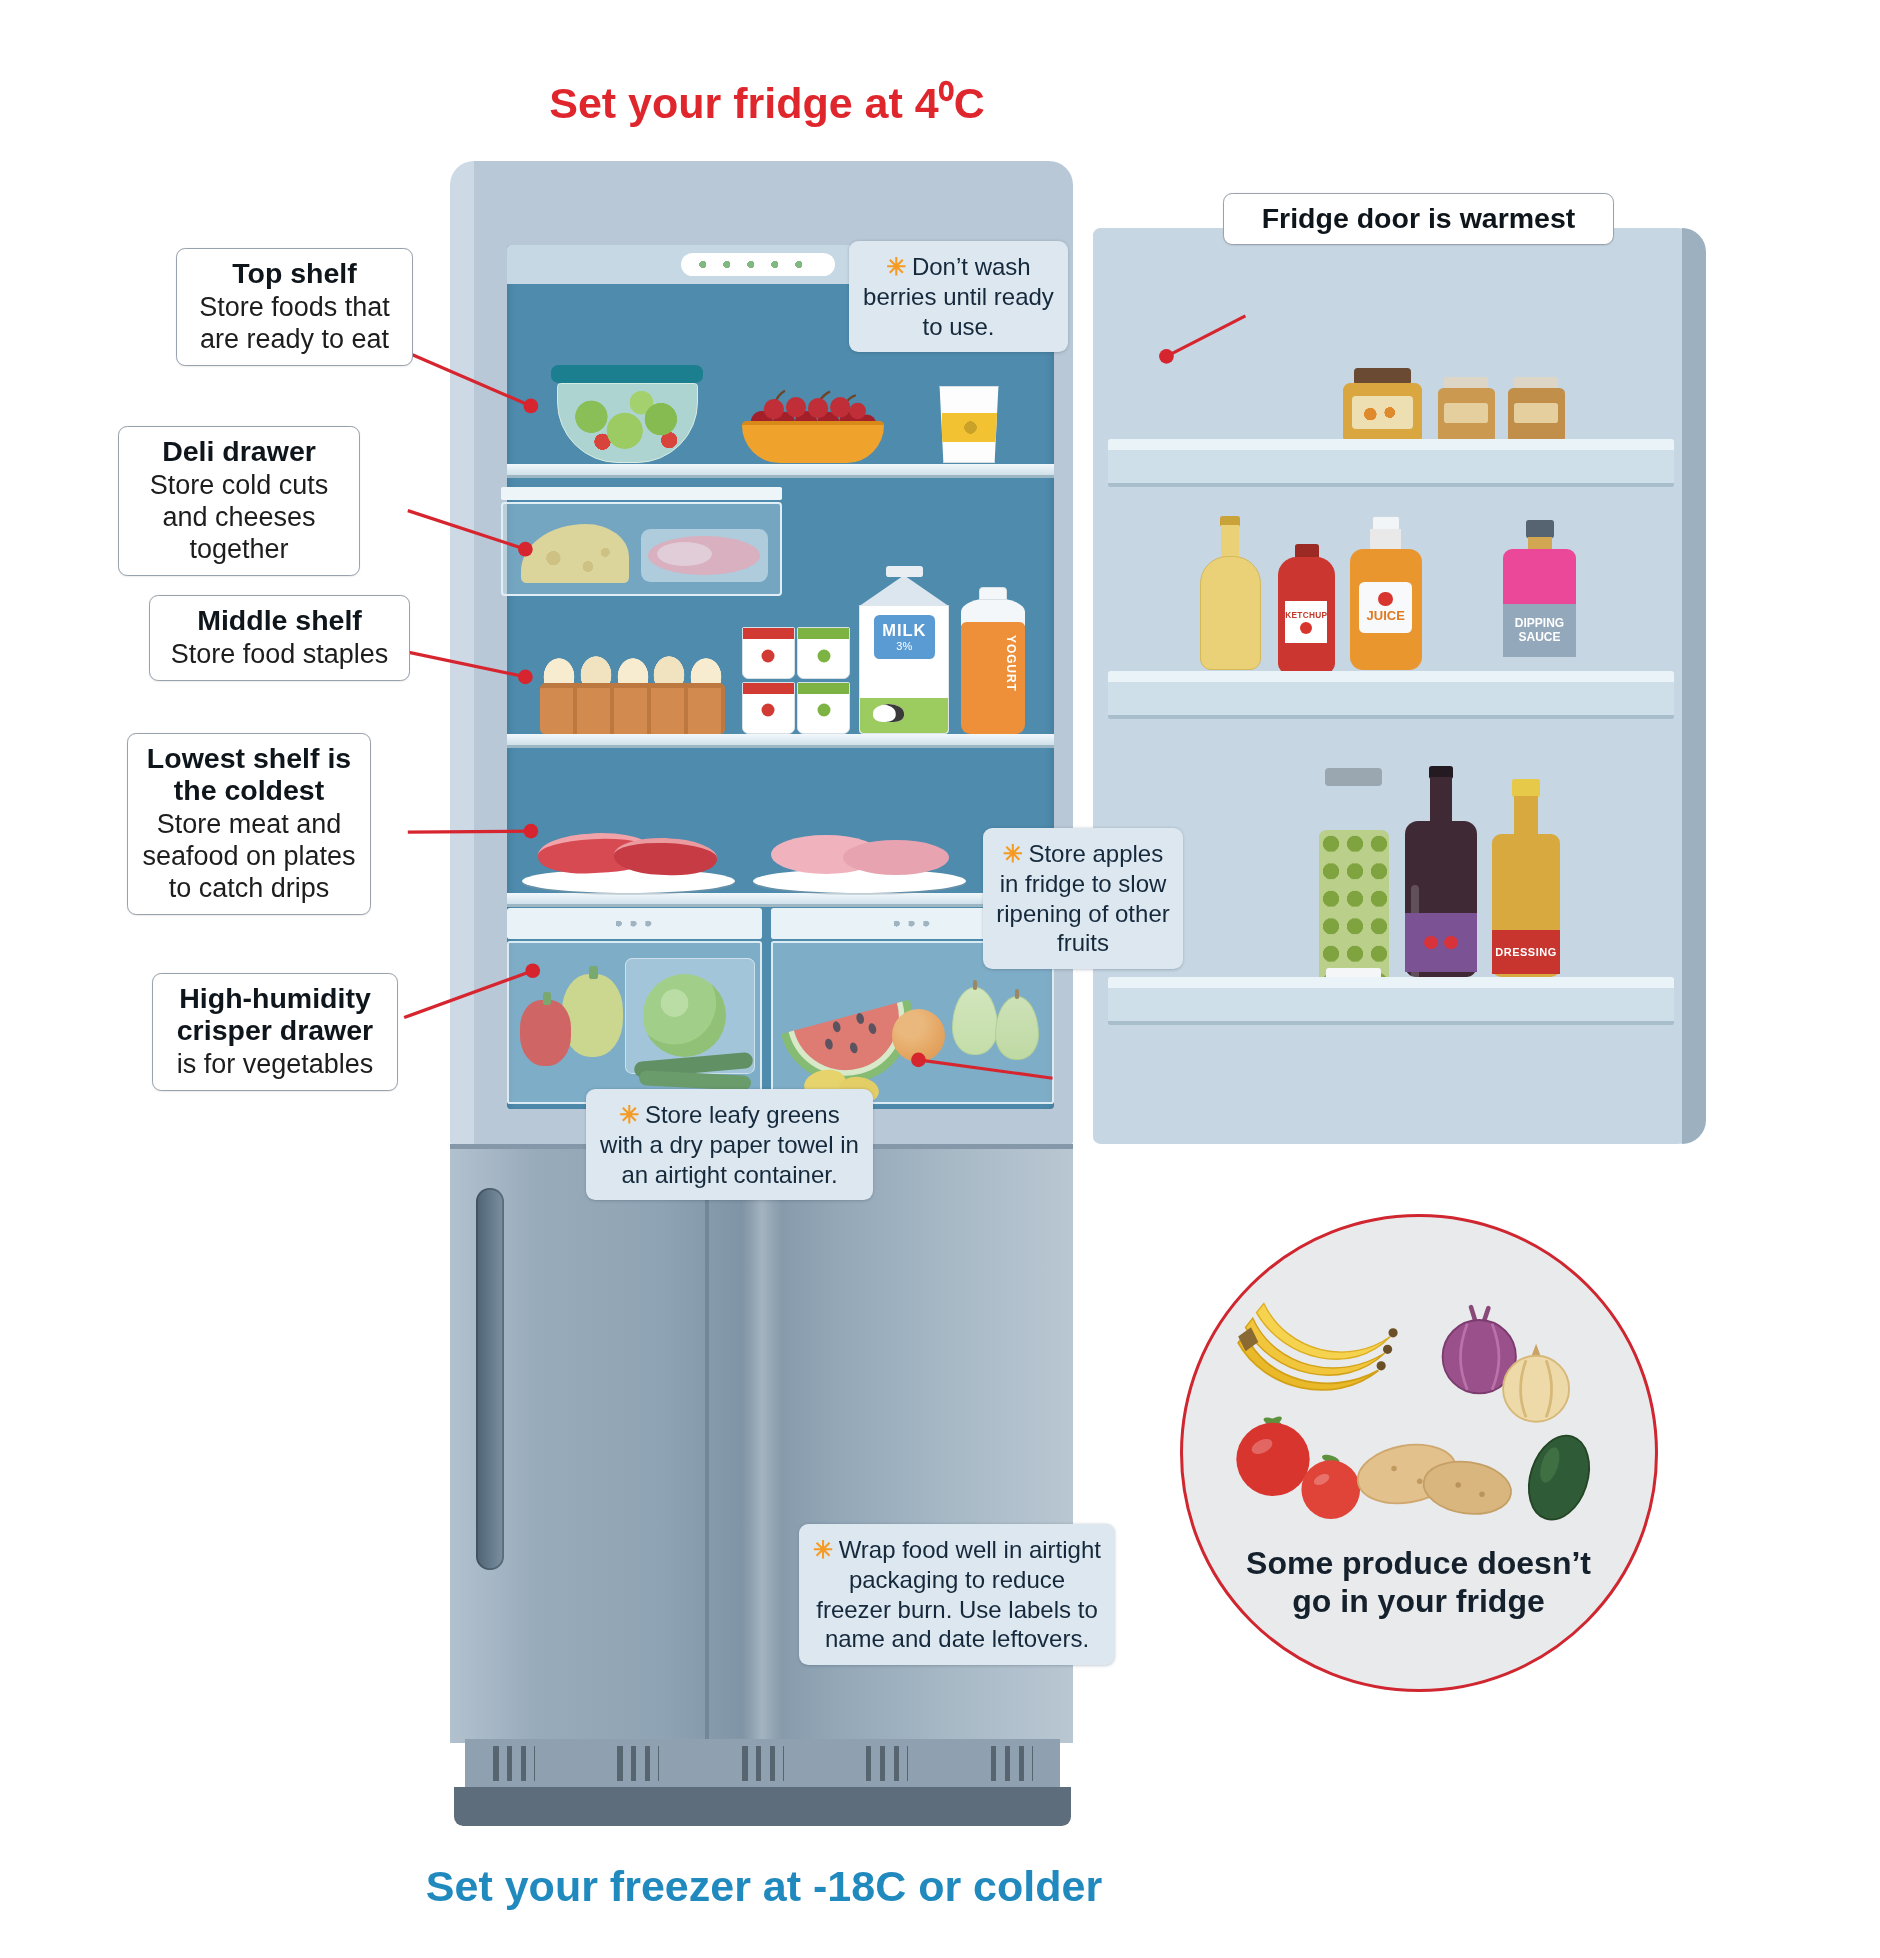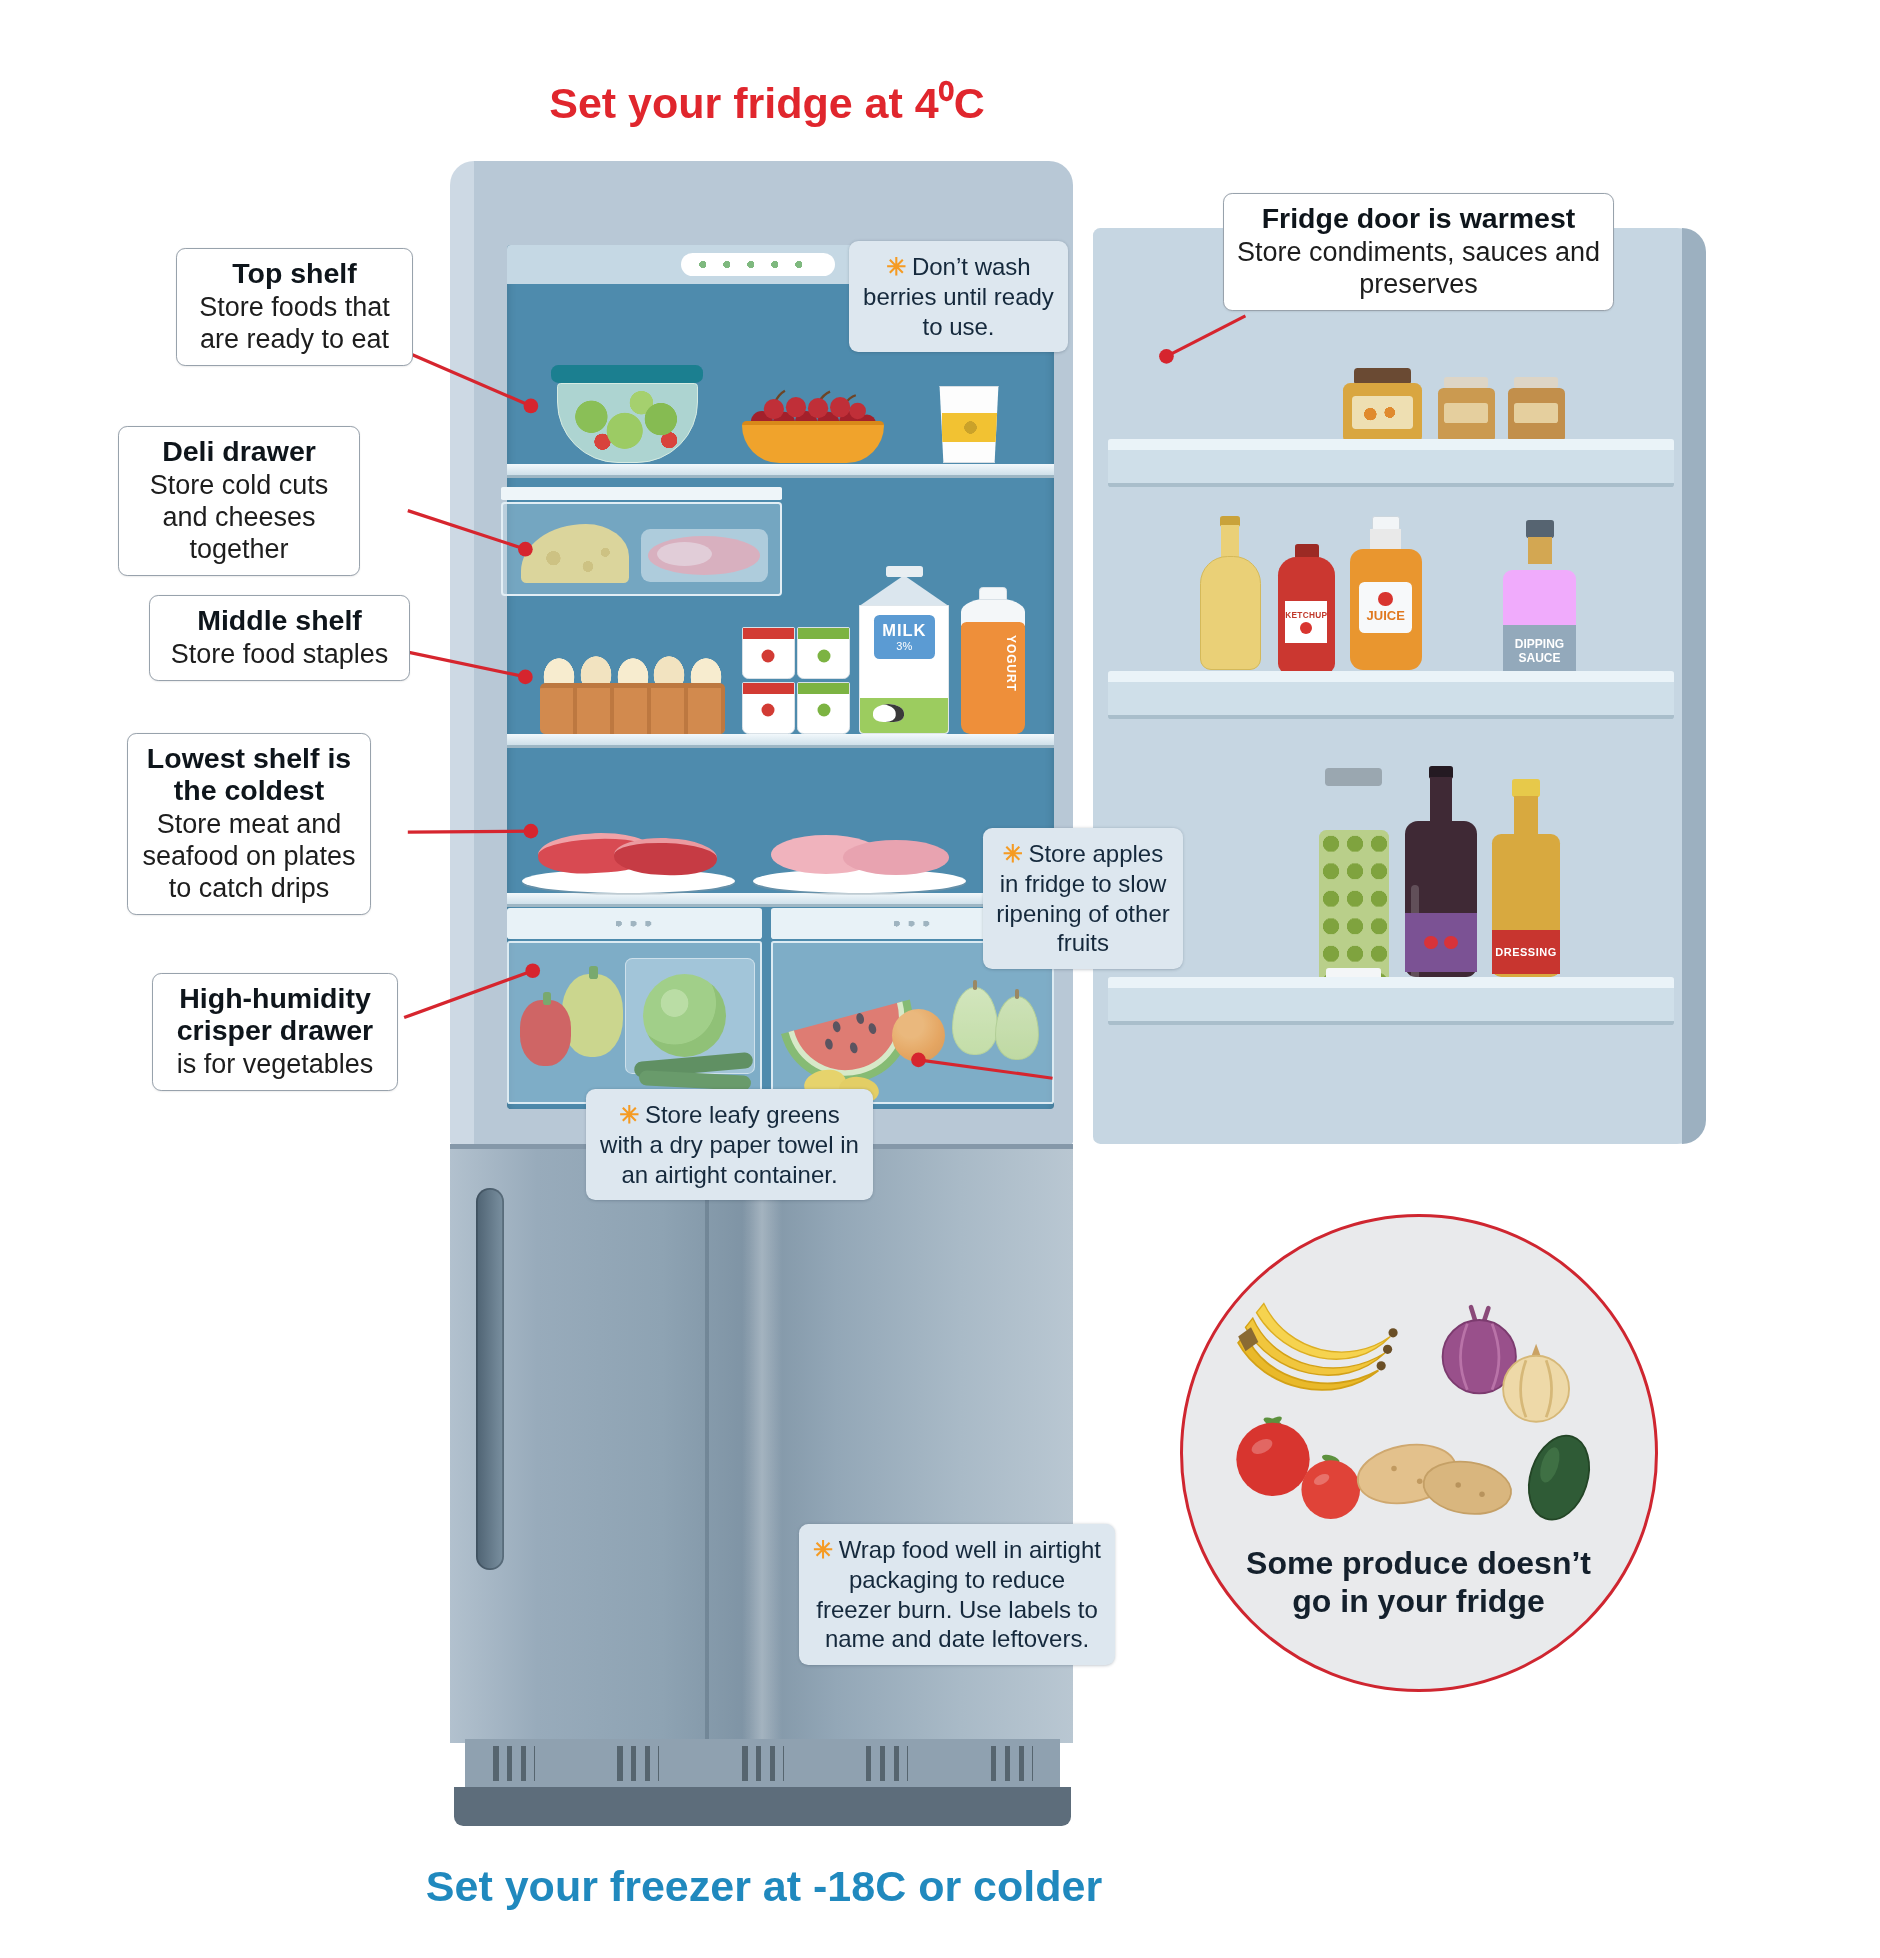--- a/index.html
+++ b/index.html
@@ -208,21 +208,21 @@
             border-radius:2.8px; }
   .ju-neck { left:20px; top:13px; width:31px; height:22px; background:#e9e9e9; }
   .ju-body { left:0; top:33px; width:72px; height:121px; background:#e9962f; border-radius:13px; }
   .ju-label { left:9.2px; top:33px; width:53px; height:51px; background:#f7f9fa; border-radius:5.5px;
               display:flex; flex-direction:column; align-items:center; justify-content:center; gap:1.8px; }
   .ju-apple { width:14.7px; height:14.7px; border-radius:50%; background:#d8352f; }
   .ju-text { font-size:13px; font-weight:bold; color:#e0791f; }
   .dip { left:410px; top:292px; width:73px; height:151px; }
   .dip-cap { left:23px; top:0; width:27.5px; height:18.4px; background:#566471; border-radius:2.8px; }
   .dip-neck { left:25px; top:16.5px; width:24px; height:27.5px; background:#d3a752; }
-  .dip-body { left:0; top:50px; width:73px; height:108px; background:#f0abfc; border-radius:9.2px;text-decoration:underline; }
+  .dip-body { left:0; top:29px; width:73px; height:108px; background:#ec4899; border-radius:9.2px;text-decoration:underline; }
   .dip-label { left:0; top:55px; width:73px; height:53px; background:#93a9bb; display:flex;
                align-items:center; justify-content:center; text-align:center; color:#fff;
                font-size:12px; font-weight:bold; line-height:1.15; }
 
   .olives { left:226px; top:540px; width:70px; height:209px; }
   .ol-lid { left:6.4px; top:0; width:57px; height:18.4px; background:#9aa7b0; border-radius:3.7px; }
   .ol-body { left:0; top:18.4px; width:70px; height:191px; border-radius:7.3px; background-color:#b9cf8a;
              background-image:radial-gradient(circle 8.3px at 12px 13.8px, #7fa33e 96%, transparent);
              background-size:24px 27.5px;margin-top:44px; }
   .ol-label { left:7.3px; top:138px; width:55px; height:27.5px; background:#f4f6f7; border-radius:2.8px;
@@ -580,21 +580,20 @@
   <div class="p callout co-low">
     <div class="c-title">Lowest shelf is the coldest</div>
     <div class="c-body">Store meat and seafood on plates to catch drips</div>
   </div>
   <div class="p callout co-high">
     <div class="c-title">High-humidity crisper drawer</div>
     <div class="c-body">is for vegetables</div>
   </div>
   <div class="p callout co-door">
     <div class="c-title">Fridge door is warmest</div>
-    <div class="c-body">Store condiments, sauces and preserves</div>
   </div>
 
   <div class="p tip tip-berries">
     <span class="star">✳</span><span>Don’t wash berries until ready to use.</span>
   </div>
   <div class="p tip tip-apples">
     <span class="star">✳</span><span>Store apples in fridge to slow ripening of other fruits</span>
   </div>
   <div class="p tip tip-greens">
     <span class="star">✳</span><span>Store leafy greens with a dry paper towel in an airtight container.</span>

